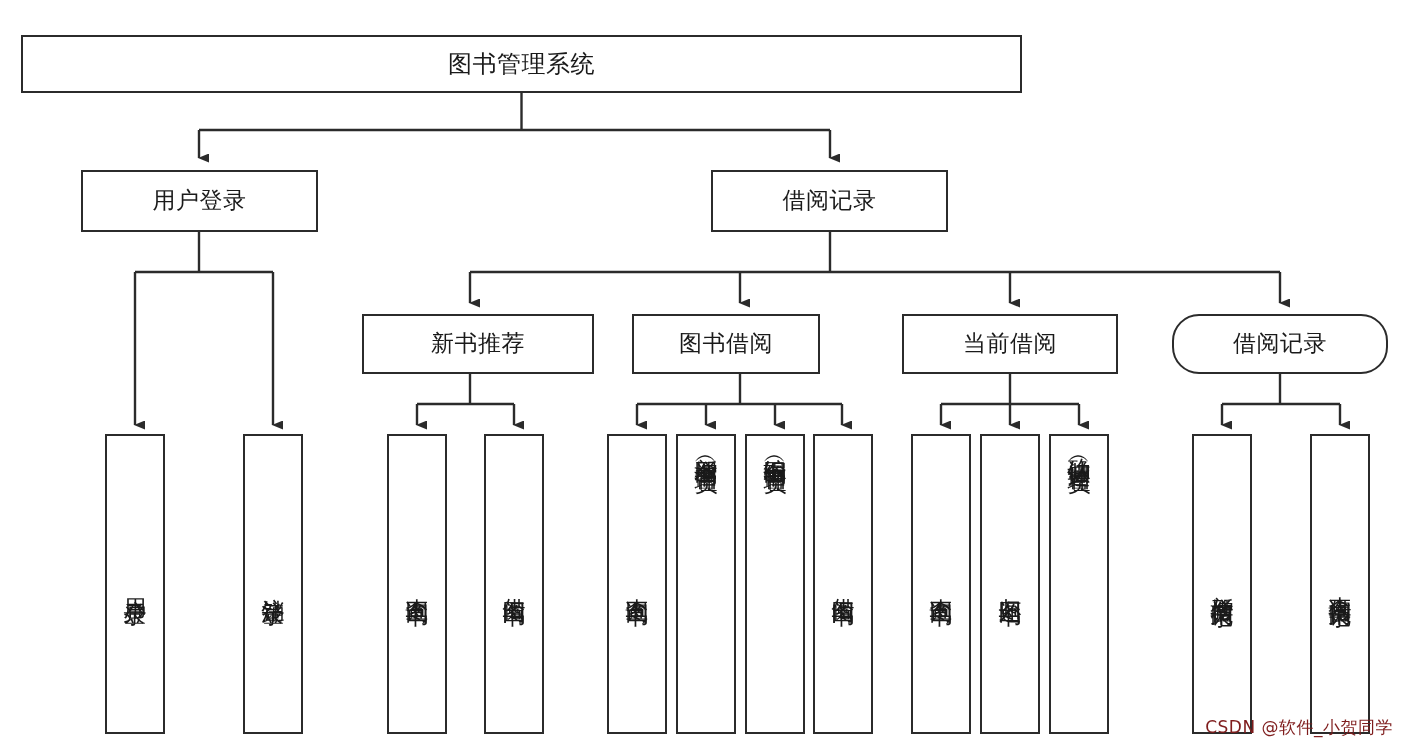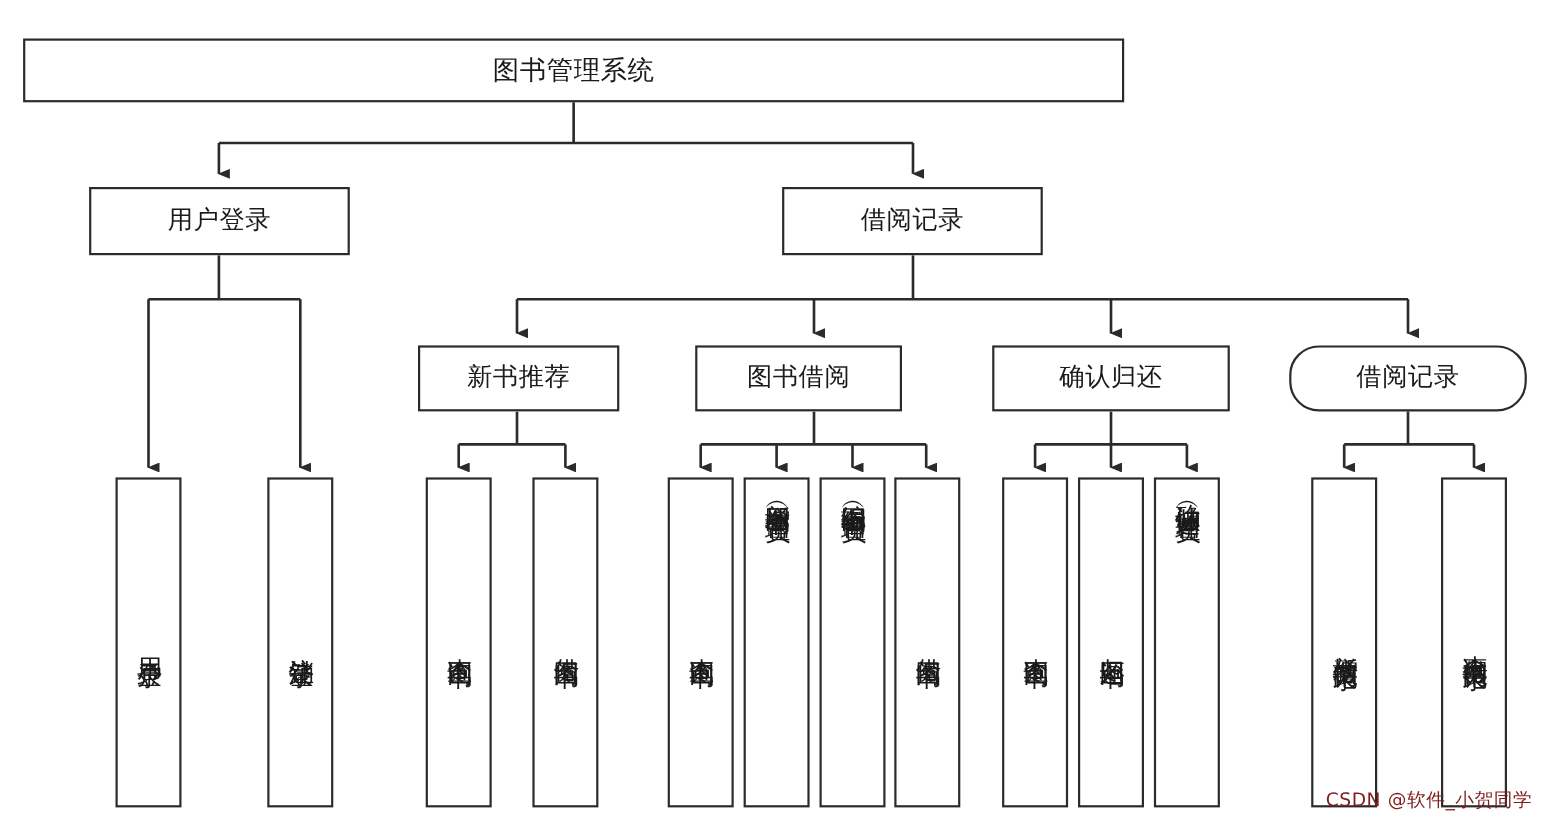--- a/index.html
+++ b/index.html
@@ -144,28 +144,28 @@
     <span class="node-label">图书管理系统</span>
   </div>
 
   <div class="node h" style="left:81px; top:170px; width:237px; height:62px;">
     <span class="node-label">用户登录</span>
   </div>
   <div class="node h" style="left:711px; top:170px; width:237px; height:62px;">
     <span class="node-label">借阅记录</span>
   </div>
 
-  <div class="node h" style="left:380px; top:314px; width:183px; height:60px;">
+  <div class="node h" style="left:362px; top:314px; width:232px; height:60px;">
     <span class="node-label">新书推荐</span>
   </div>
   <div class="node h" style="left:632px; top:314px; width:188px; height:60px;">
     <span class="node-label">图书借阅</span>
   </div>
   <div class="node h" style="left:902px; top:314px; width:216px; height:60px;">
-    <span class="node-label">确认归还</span>
+    <span class="node-label">当前借阅</span>
   </div>
   <div class="node h" style="left:1172px; top:314px; width:216px; height:60px;border-radius:27px;">
     <span class="node-label">借阅记录</span>
   </div>
 
   <div class="node v center" style="left:105px; top:434px; width:60px; height:300px;">
     <span class="node-label">用户登录</span>
   </div>
   <div class="node v center" style="left:243px; top:434px; width:60px; height:300px;">
     <span class="node-label">注销登录</span>

